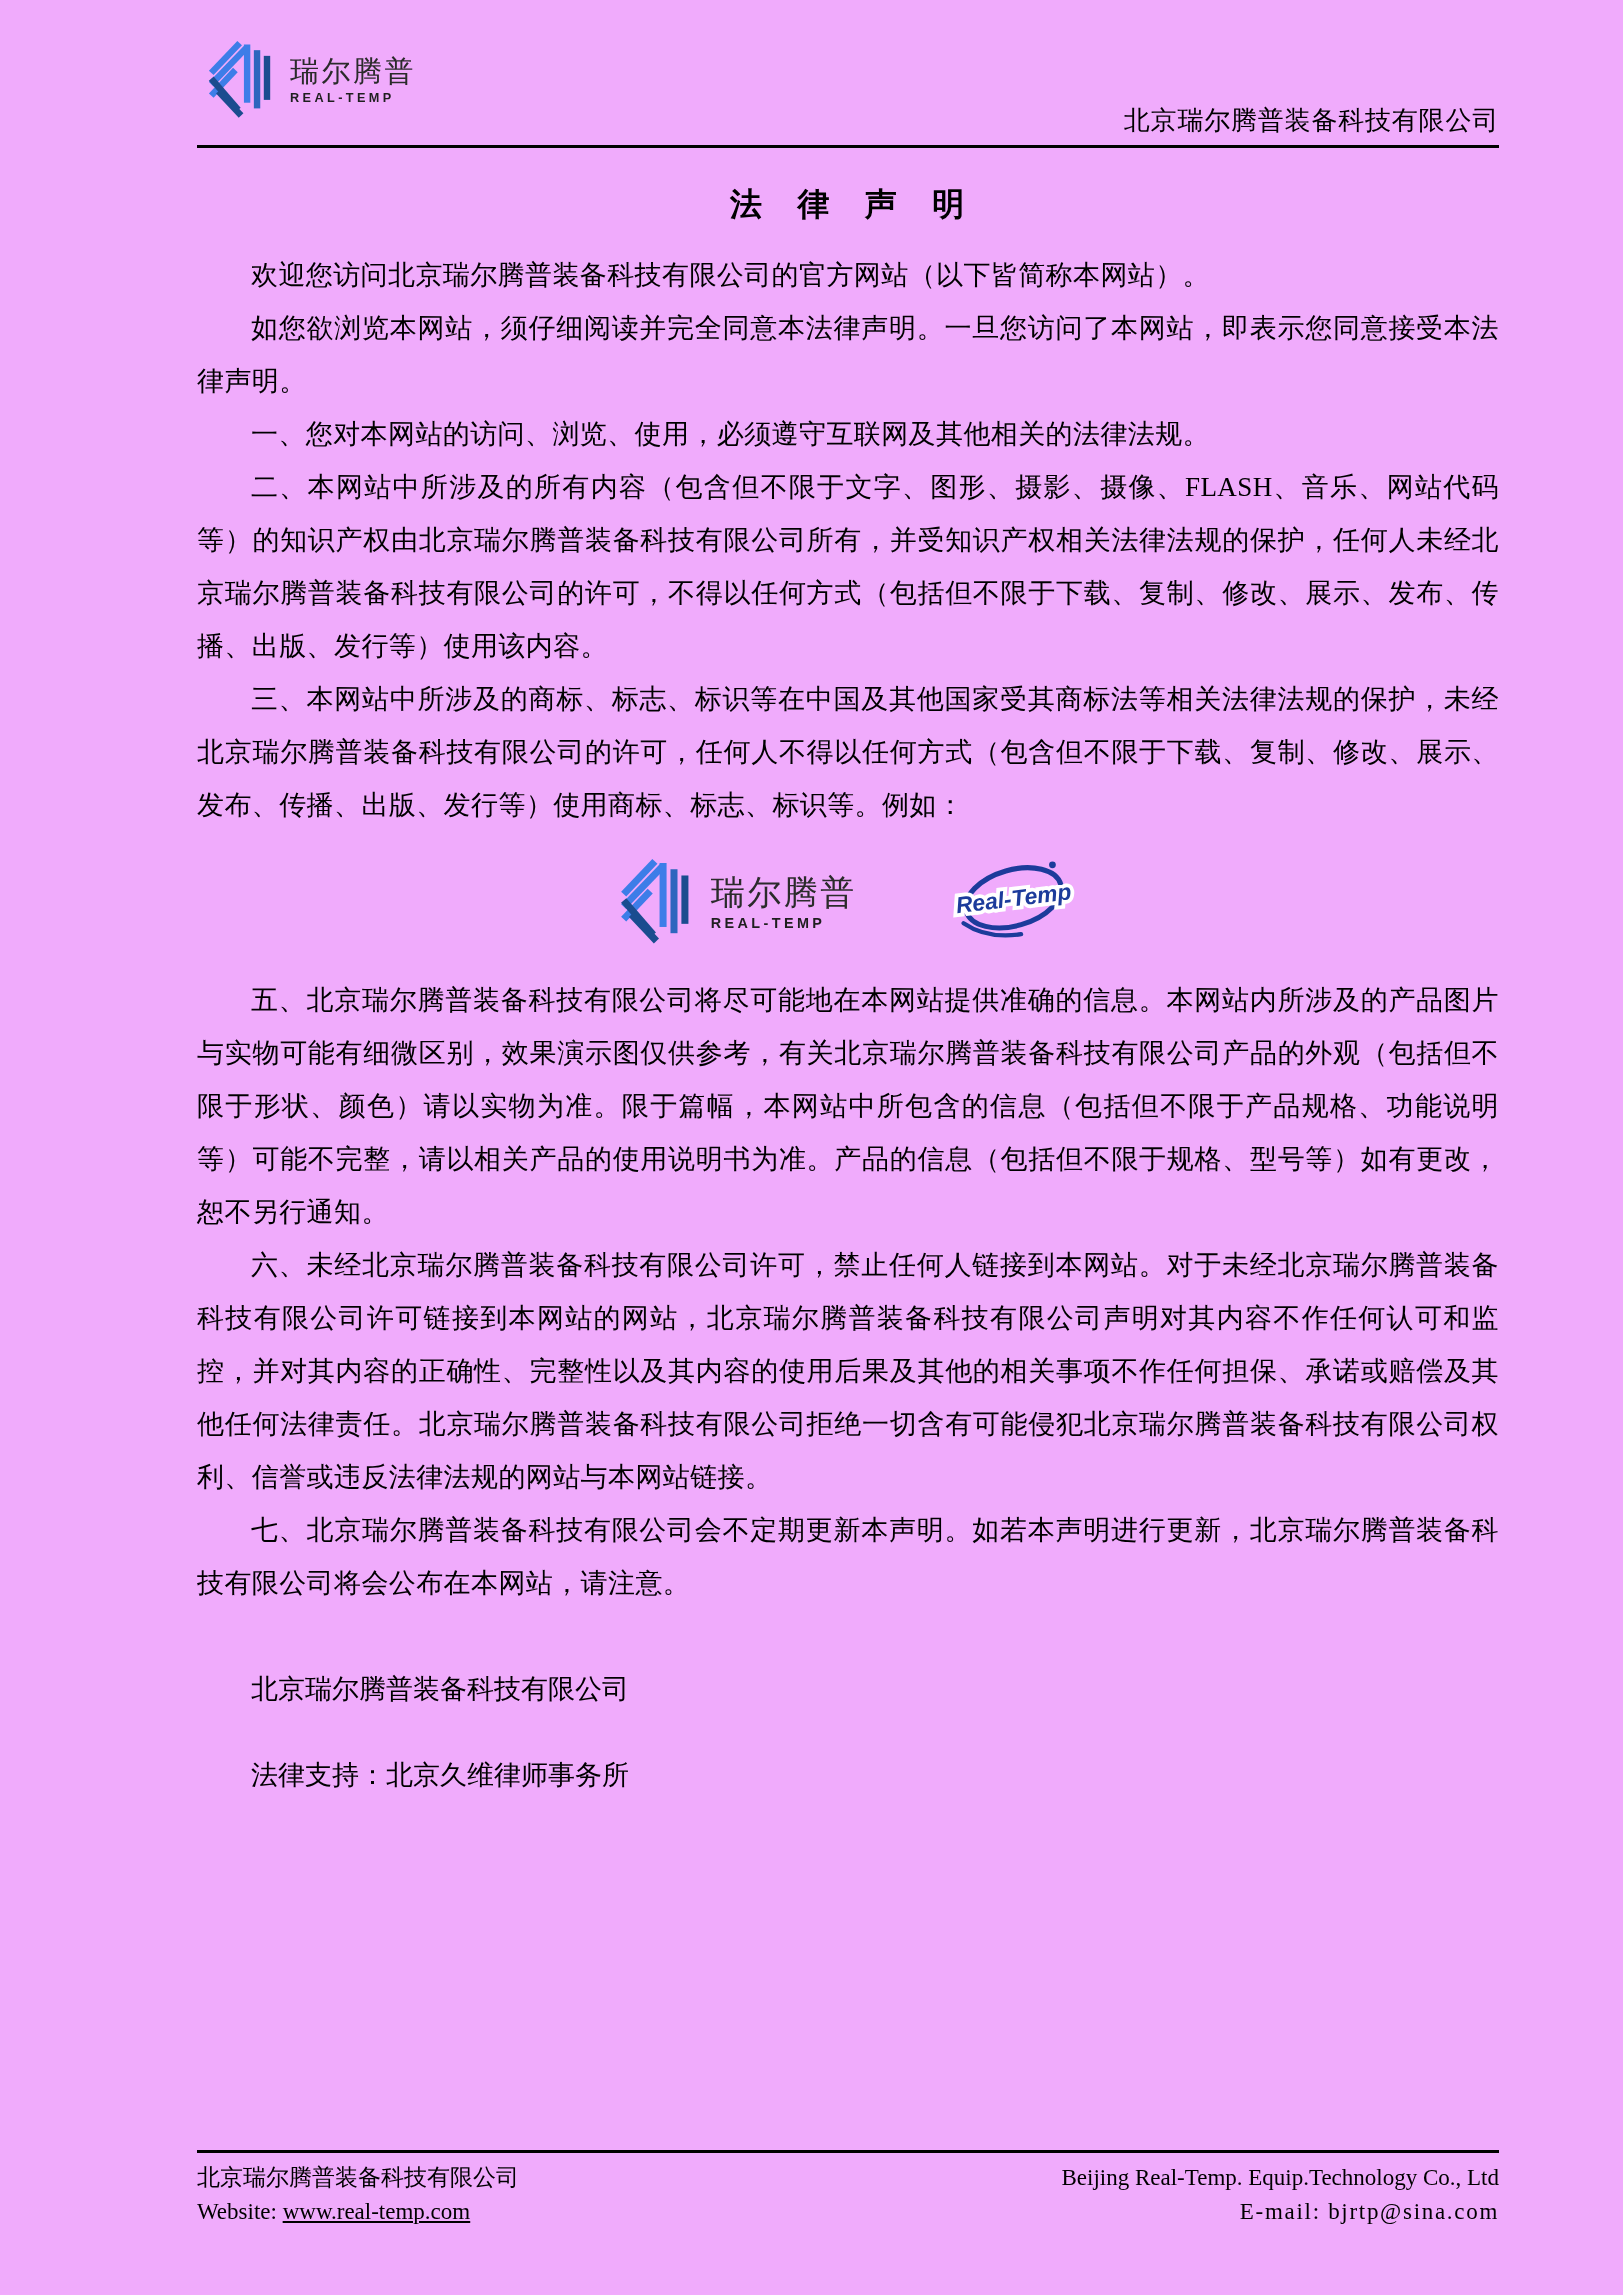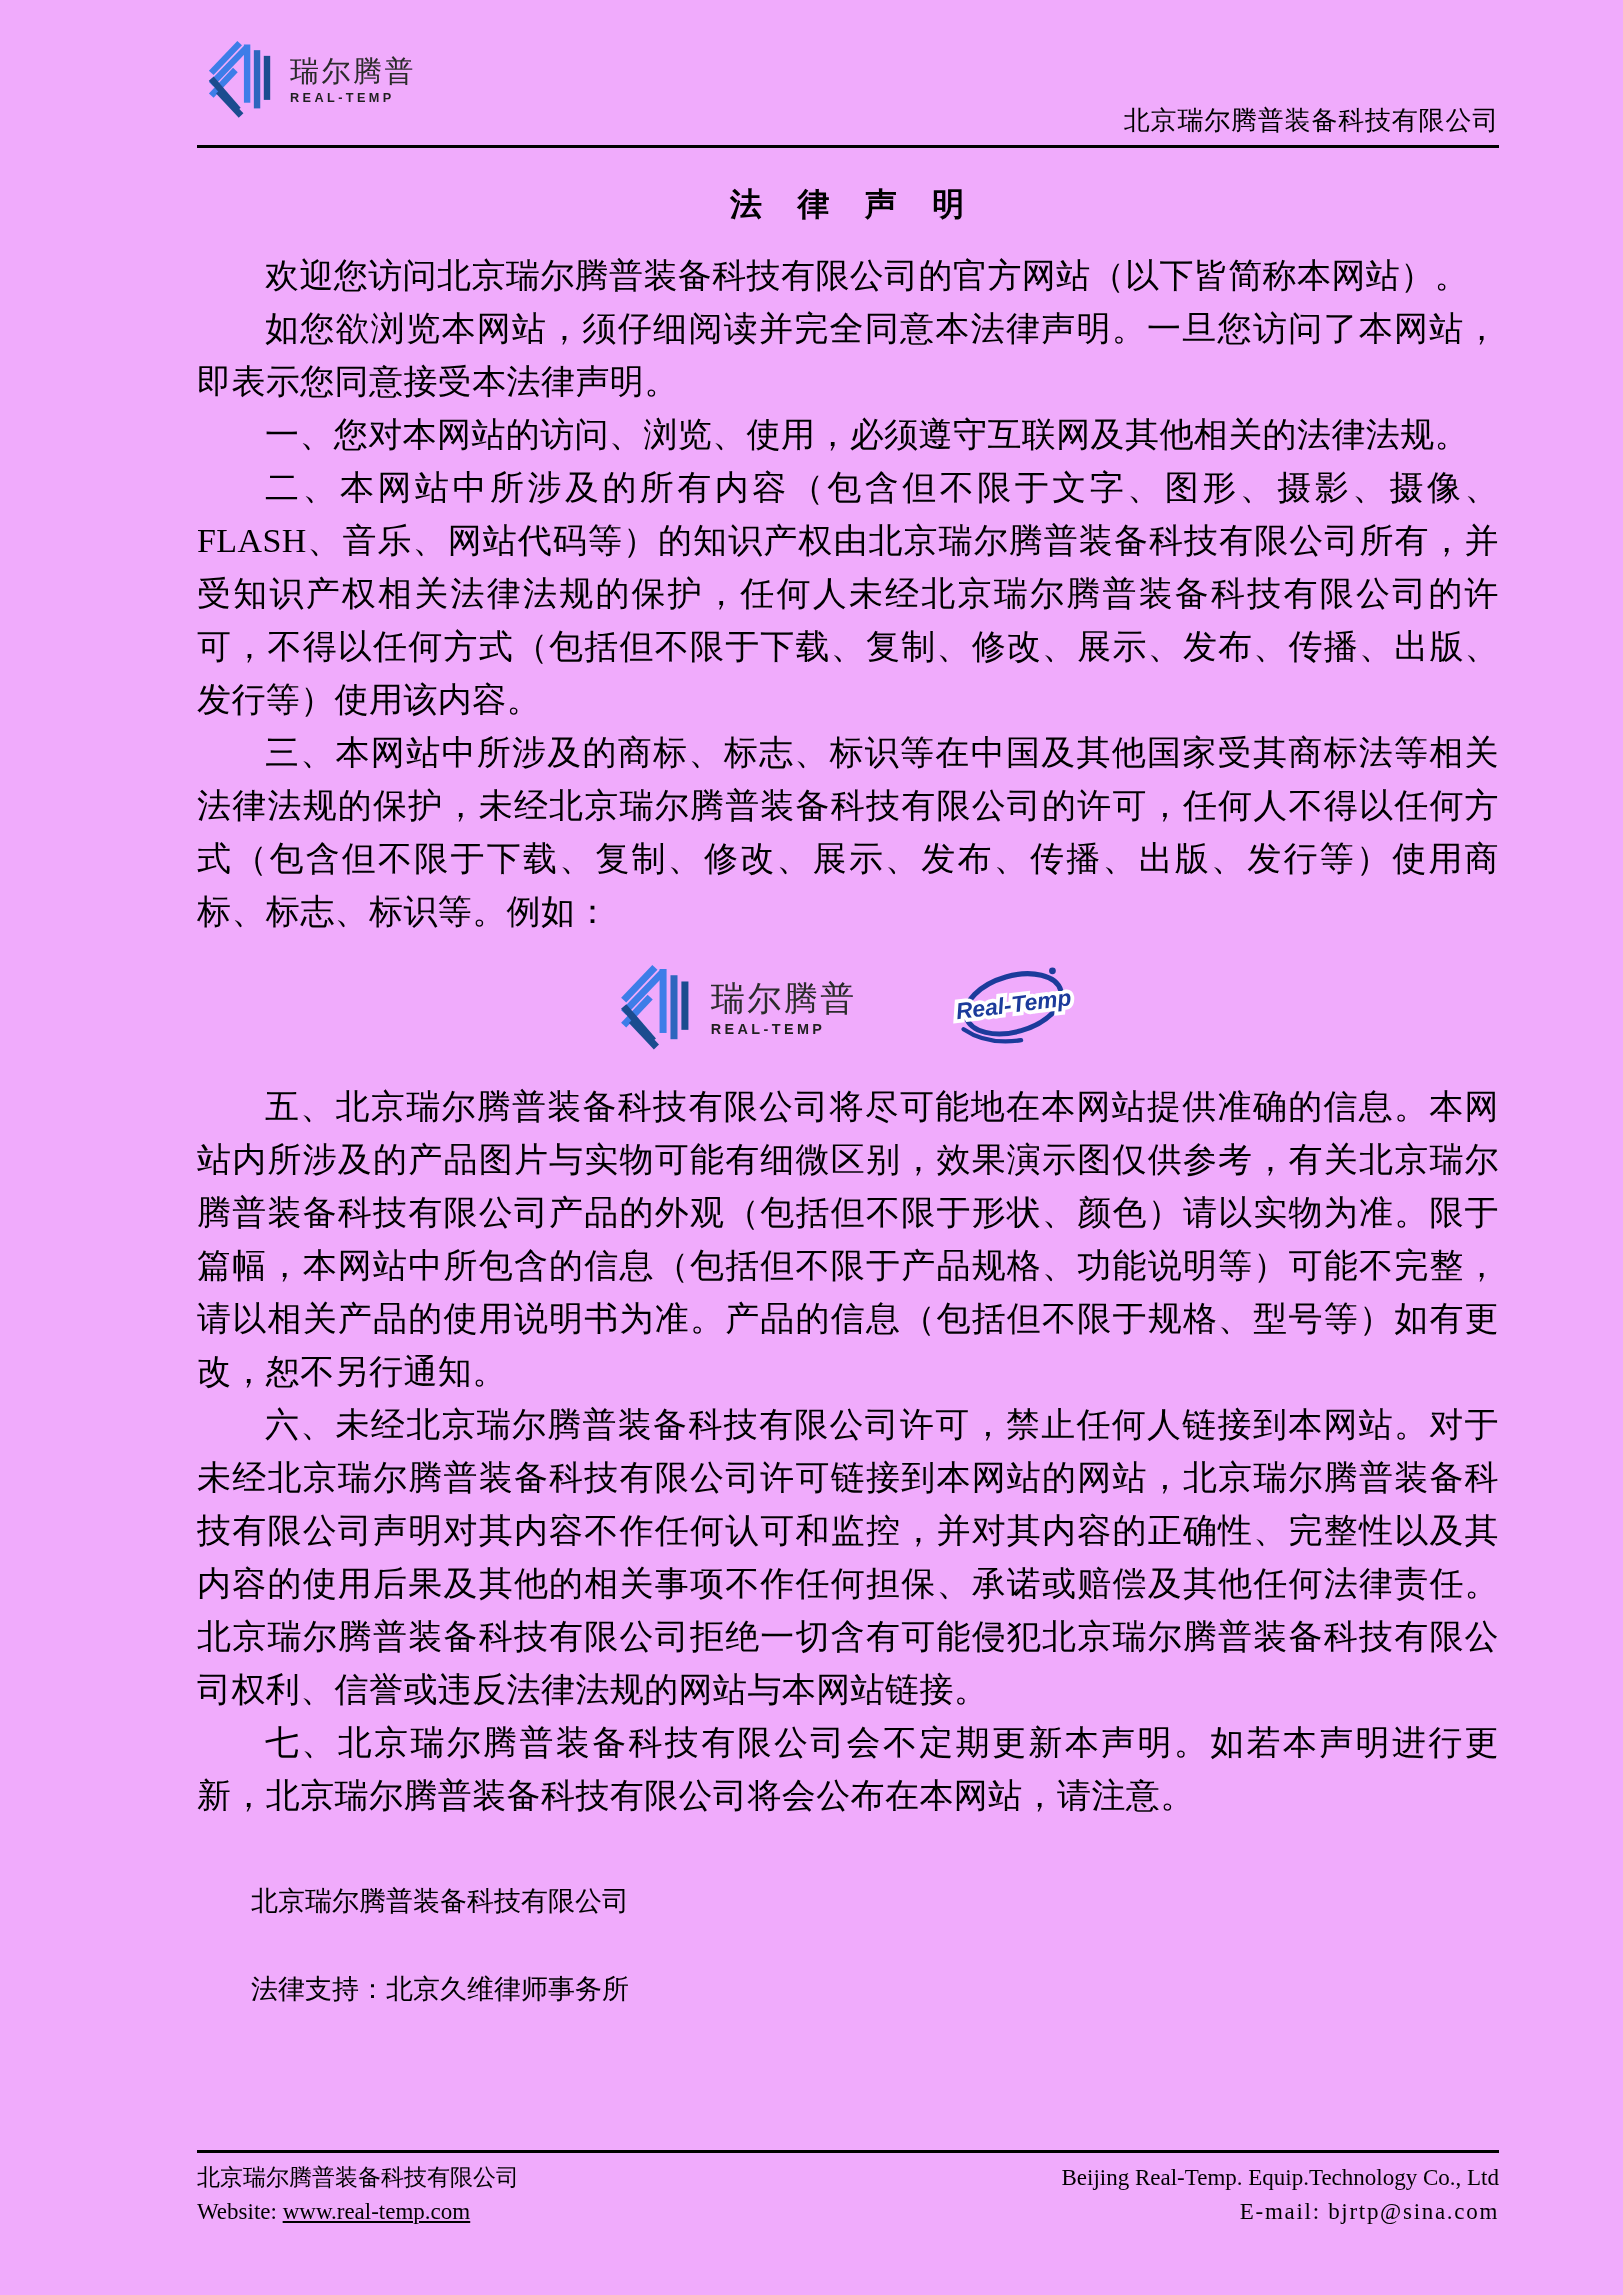--- a/index.html
+++ b/index.html
@@ -22,37 +22,37 @@
   }
   .header-rule { position:absolute; left:197px; top:145px; width:1302px; height:2.5px; background:#000; }
 
   
   .content { position:absolute; left:197px; top:179px; width:1302px; }
   .doc-title {
     text-align:center; font-size:32px; font-weight:bold;
     line-height:51px; margin-bottom:18.6px; letter-spacing:1.7px;
   }
   .content p.body-par {
-    font-size:34px; line-height:53px; text-align:justify;
+    font-size:27px; line-height:53px; text-align:justify;
     text-indent:2em; letter-spacing:0.4px;
   }
 
   .example-row {
     display:flex; justify-content:center; align-items:center;
     gap:93px; height:127px; margin:6.8px 0 8.5px 0;
   }
   .example-hex { display:flex; align-items:center; gap:13.5px; }
   .example-hex svg.hexlogo { width:78px; height:96px; }
   .example-hex .logo-cn { font-size:34px; }
   .example-hex .logo-en { font-size:14.4px; }
   .oval-logo svg { width:127px; height:95px; }
 
   .sig-par { font-size:27px; line-height:37px; text-indent:2em; }
   .sig-company { margin-top:61px; }
-  .sig-legal { margin-top:51px; }
+  .sig-legal { margin-top:51px;font-family:Liberation Mono, monospace; }
 
   
   .footer-rule { position:absolute; left:197px; top:2150px; width:1302px; height:3.4px; background:#000; }
   .footer-left { position:absolute; left:197px; top:2161px; font-size:23px; line-height:34px; }
   .footer-right { position:absolute; right:124px; top:2161px; font-size:23px; line-height:34px; text-align:right; }
   .footer-link { text-decoration:underline; color:#000; cursor:pointer; }
   .footer-email { letter-spacing:1.7px; }
 </style>
 </head>
 <body>

